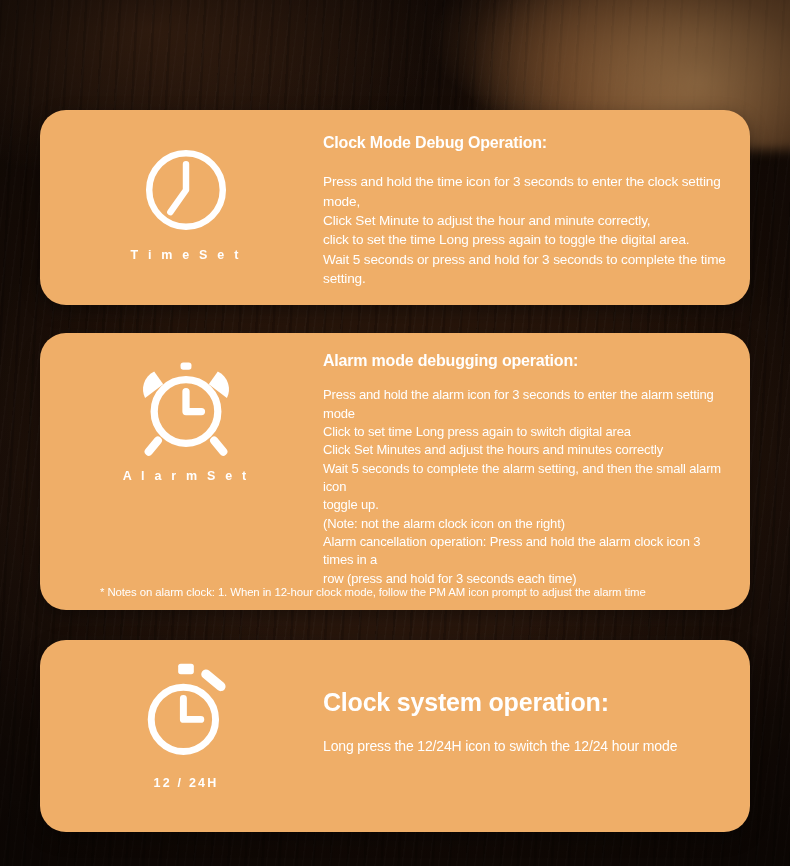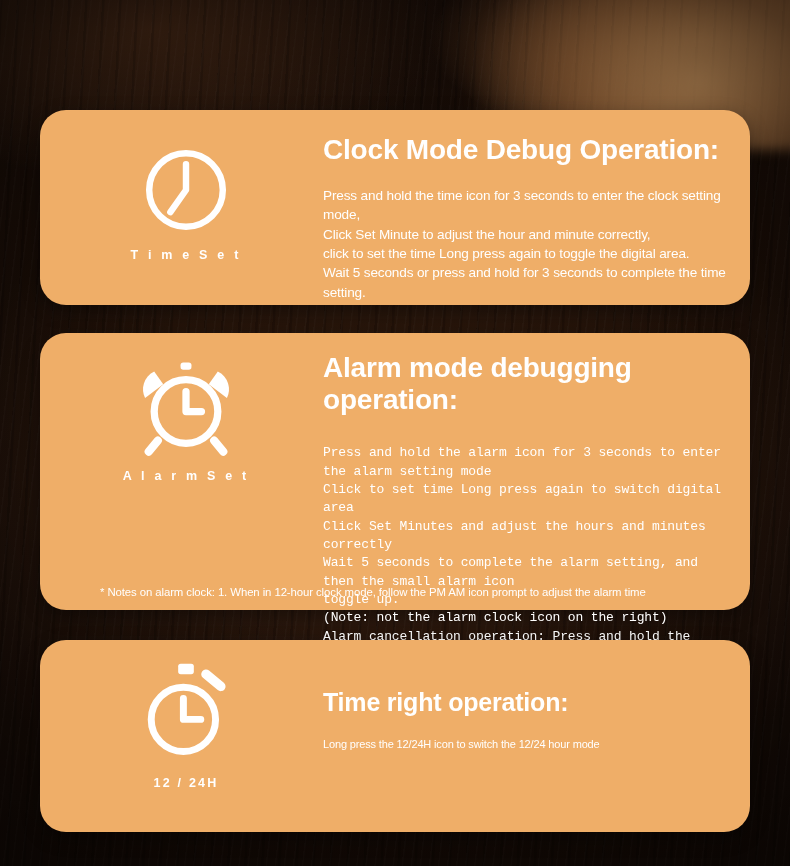--- a/index.html
+++ b/index.html
@@ -98,48 +98,48 @@
   }
   #card-format .icon-caption { letter-spacing: 2.2px; margin-top: 14px; }
 
   .text-col {
     position: absolute;
     left: 283px;
     right: 24px;
     top: 0;
   }
   .heading {
-    font-size: 28px;
+    font-size: 16px;
     font-weight: 700;
     letter-spacing: -0.2px;
     line-height: 1.15;
     color: #ffffff;
     margin: 0;
   }
   .lines {
     margin-top: 12px;
   }
   .line {
     font-size: 13.2px;
     line-height: 1.32;
     color: #ffffff;
     letter-spacing: -0.15px;
   }
   #card-time .text-col { top: 24px; }
   #card-time .lines { margin-top: 20px; }
   #card-time .line { font-size: 13.6px; line-height: 1.42; }
 
   #card-alarm .text-col { top: 19px; }
-  #card-alarm .lines { margin-top: 28px; font-family: Liberation Mono, monospace; }
+  #card-alarm .lines { margin-top: 16px; }
   #card-alarm .line { font-size: 13.0px; line-height: 1.41; }
 
   #card-format .text-col { top: 48px; }
   #card-format .heading { font-size: 25px; }
   #card-format .lines { margin-top: 20px; }
-  #card-format .line { font-size: 11px; }
+  #card-format .line { font-size: 14px; }
 
   .note {
     position: absolute;
     left: 60px;
     right: 30px;
     bottom: 10px;
     font-size: 11.4px;
     line-height: 1.3;
     color: #ffffff;
     letter-spacing: -0.1px;
@@ -231,20 +231,20 @@
             <path d="M78 14 L95 28" stroke="#ffffff" stroke-width="11" stroke-linecap="round"></path>
 
             <circle cx="52" cy="66" r="37" fill="none" stroke="#ffffff" stroke-width="8"></circle>
             <path d="M52 42 L52 66 L72 66" fill="none" stroke="#ffffff" stroke-width="8" stroke-linecap="round" stroke-linejoin="round"></path>
           </svg>
         </span>
         <div class="icon-caption">12 / 24H</div>
       </div>
 
       <div class="text-col">
-        <h2 class="heading">Time right operation:</h2>
+        <h2 class="heading">Clock system operation:</h2>
         <div class="lines">
           <div class="line">Long press the 12/24H icon to switch the 12/24 hour mode</div>
         </div>
       </div>
     </div>
   </section>
 </div>
 
 </body></html>

